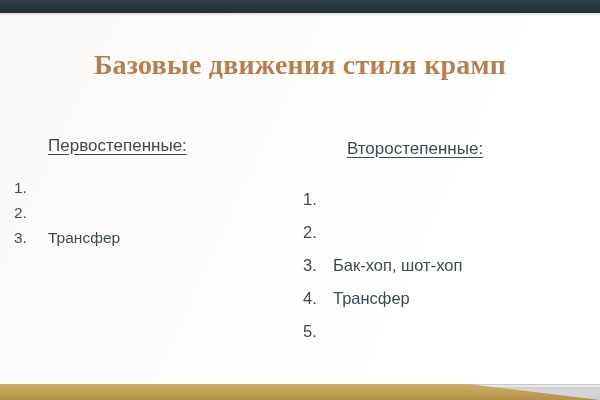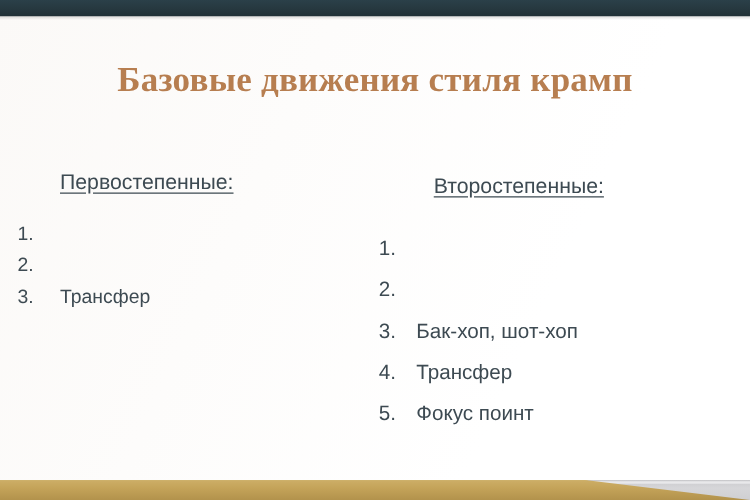--- a/index.html
+++ b/index.html
@@ -203,21 +203,20 @@
       <li>
         <span class="num">3.</span>
         <span class="txt">Бак-хоп, шот-хоп</span>
       </li>
       <li>
         <span class="num">4.</span>
         <span class="txt">Трансфер</span>
       </li>
       <li>
         <span class="num">5.</span>
-        <span class="txt">Фокус поинт</span>
       </li>
     </ol>
   </div>
 
   <div class="band-gray"></div>
   <div class="band-gray-hi"></div>
   <div class="band-gold"></div>
   <div class="band-gold-hi"></div>
 
 </div>

